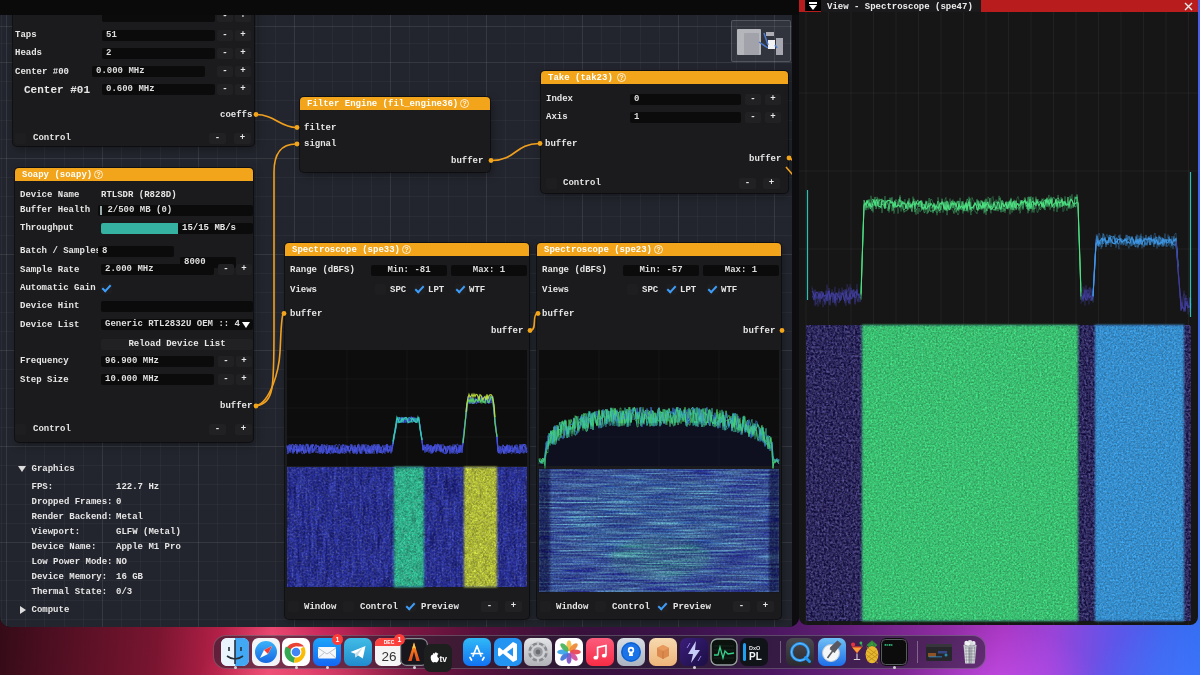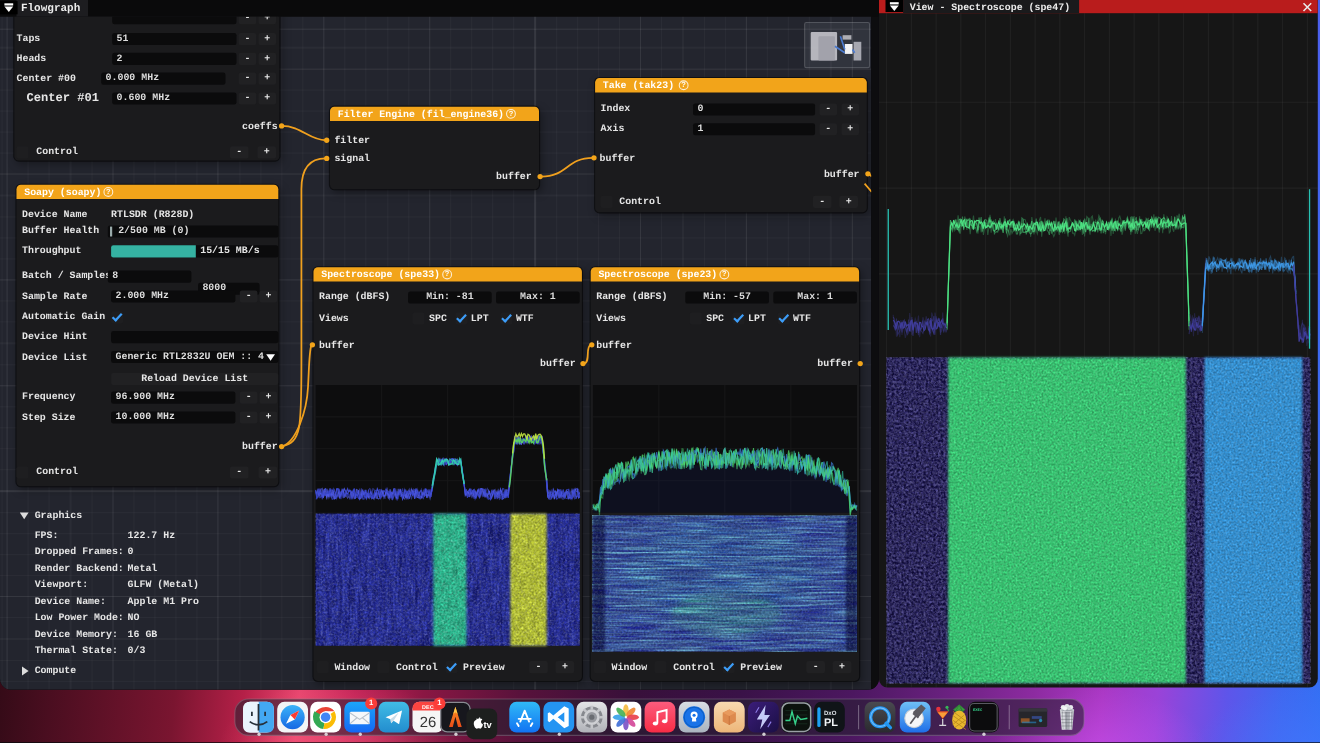--- a/index.html
+++ b/index.html
@@ -268,25 +268,20 @@
 <div style="position:absolute;left:737px;top:14px;width:24px;height:26px;background:rgba(205,205,210,.85);border-radius:1px"></div>
 <div style="position:absolute;left:744px;top:18px;width:15px;height:22px;background:rgba(160,160,168,.9);border-radius:1px"></div>
 <div style="position:absolute;left:766px;top:17px;width:8px;height:4px;background:rgba(195,195,200,.85)"></div>
 <div style="position:absolute;left:768px;top:25px;width:7px;height:9px;background:#f2f2f4"></div>
 <div style="position:absolute;left:776px;top:23px;width:7px;height:17px;background:rgba(180,180,188,.9)"></div>
 <svg style="left:731px;top:5px;width:60px;height:42px" viewBox="0 0 60 42">
           <path d="M28 22 L37 28 M33 13 L37 25 M44 25 L46 28" stroke="#4a7ad0" stroke-width="1.5" fill="none"></path>
         </svg>
 </div>
 <div id="strip"></div>
-<div id="ftitle">
-        <div id="ftab"></div>
-        <div class="coll" style="left:0;top:1px"></div>
-        <div class="wtext" style="left:19px;top:3px">Flowgraph</div>
-      </div>
 <svg style="left:0;top:0;width:792px;height:627px;overflow:hidden" viewBox="0 0 792 627">
 <path d="M256 114.5 C 274 114.5 281 127.5 296 127.5" stroke="#f0a01e" stroke-width="1.6" fill="none"></path>
 <path d="M256 406 C 274 402 274 390 274 330 L 274 172 C 274 152 282 144 296 144" stroke="#f0a01e" stroke-width="1.6" fill="none"></path>
 <path d="M256 406 C 270 402 279 372 280 352 C 281 335 281 320 283 314" stroke="#f0a01e" stroke-width="1.6" fill="none"></path>
 <path d="M492 160.5 C 516 160.5 515 143.5 539 143.5" stroke="#f0a01e" stroke-width="1.6" fill="none"></path>
 <path d="M790 158 L 792.5 160.5 M 786 167 L 792.5 174.5" stroke="#f0a01e" stroke-width="1.6" fill="none"></path>
 <path d="M531 330.5 C 537 329.5 532 315 537 313.5" stroke="#f0a01e" stroke-width="1.6" fill="none"></path>
 <circle cx="256" cy="114.5" r="2.4" fill="#f2a41a"></circle>
 <circle cx="256" cy="406" r="2.4" fill="#f2a41a"></circle>
 <circle cx="297" cy="127.5" r="2.4" fill="#f2a41a"></circle>

